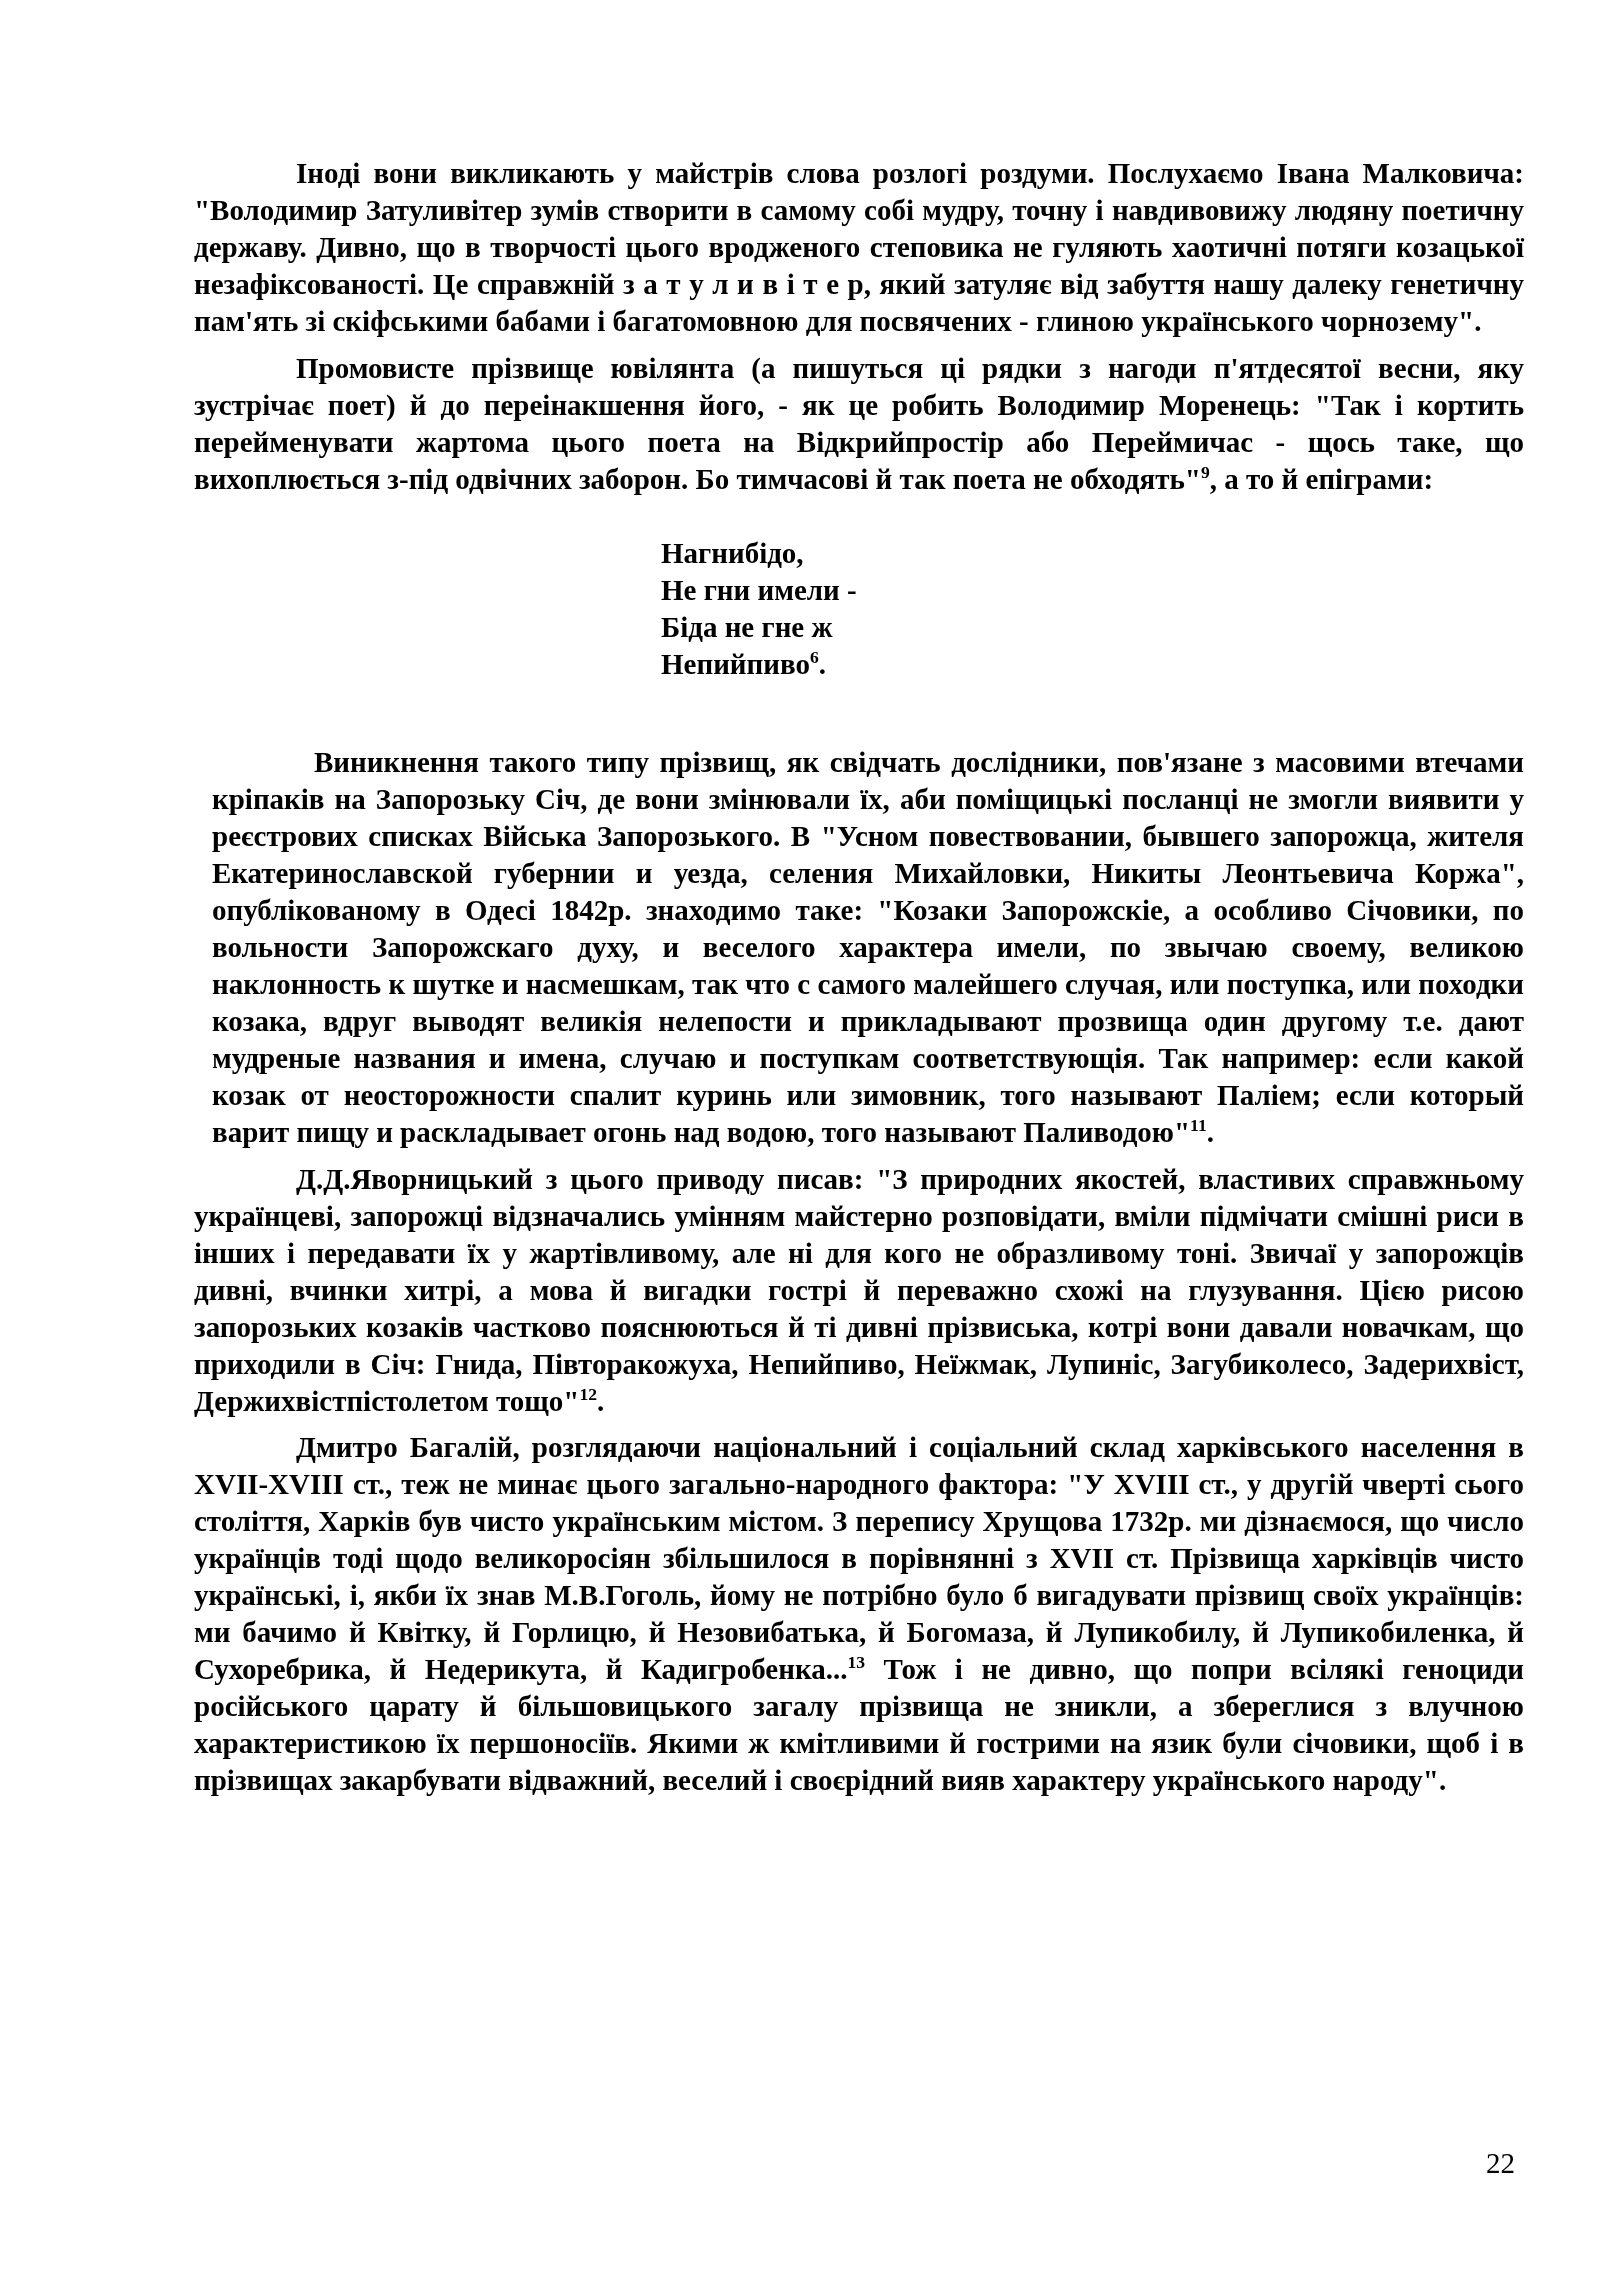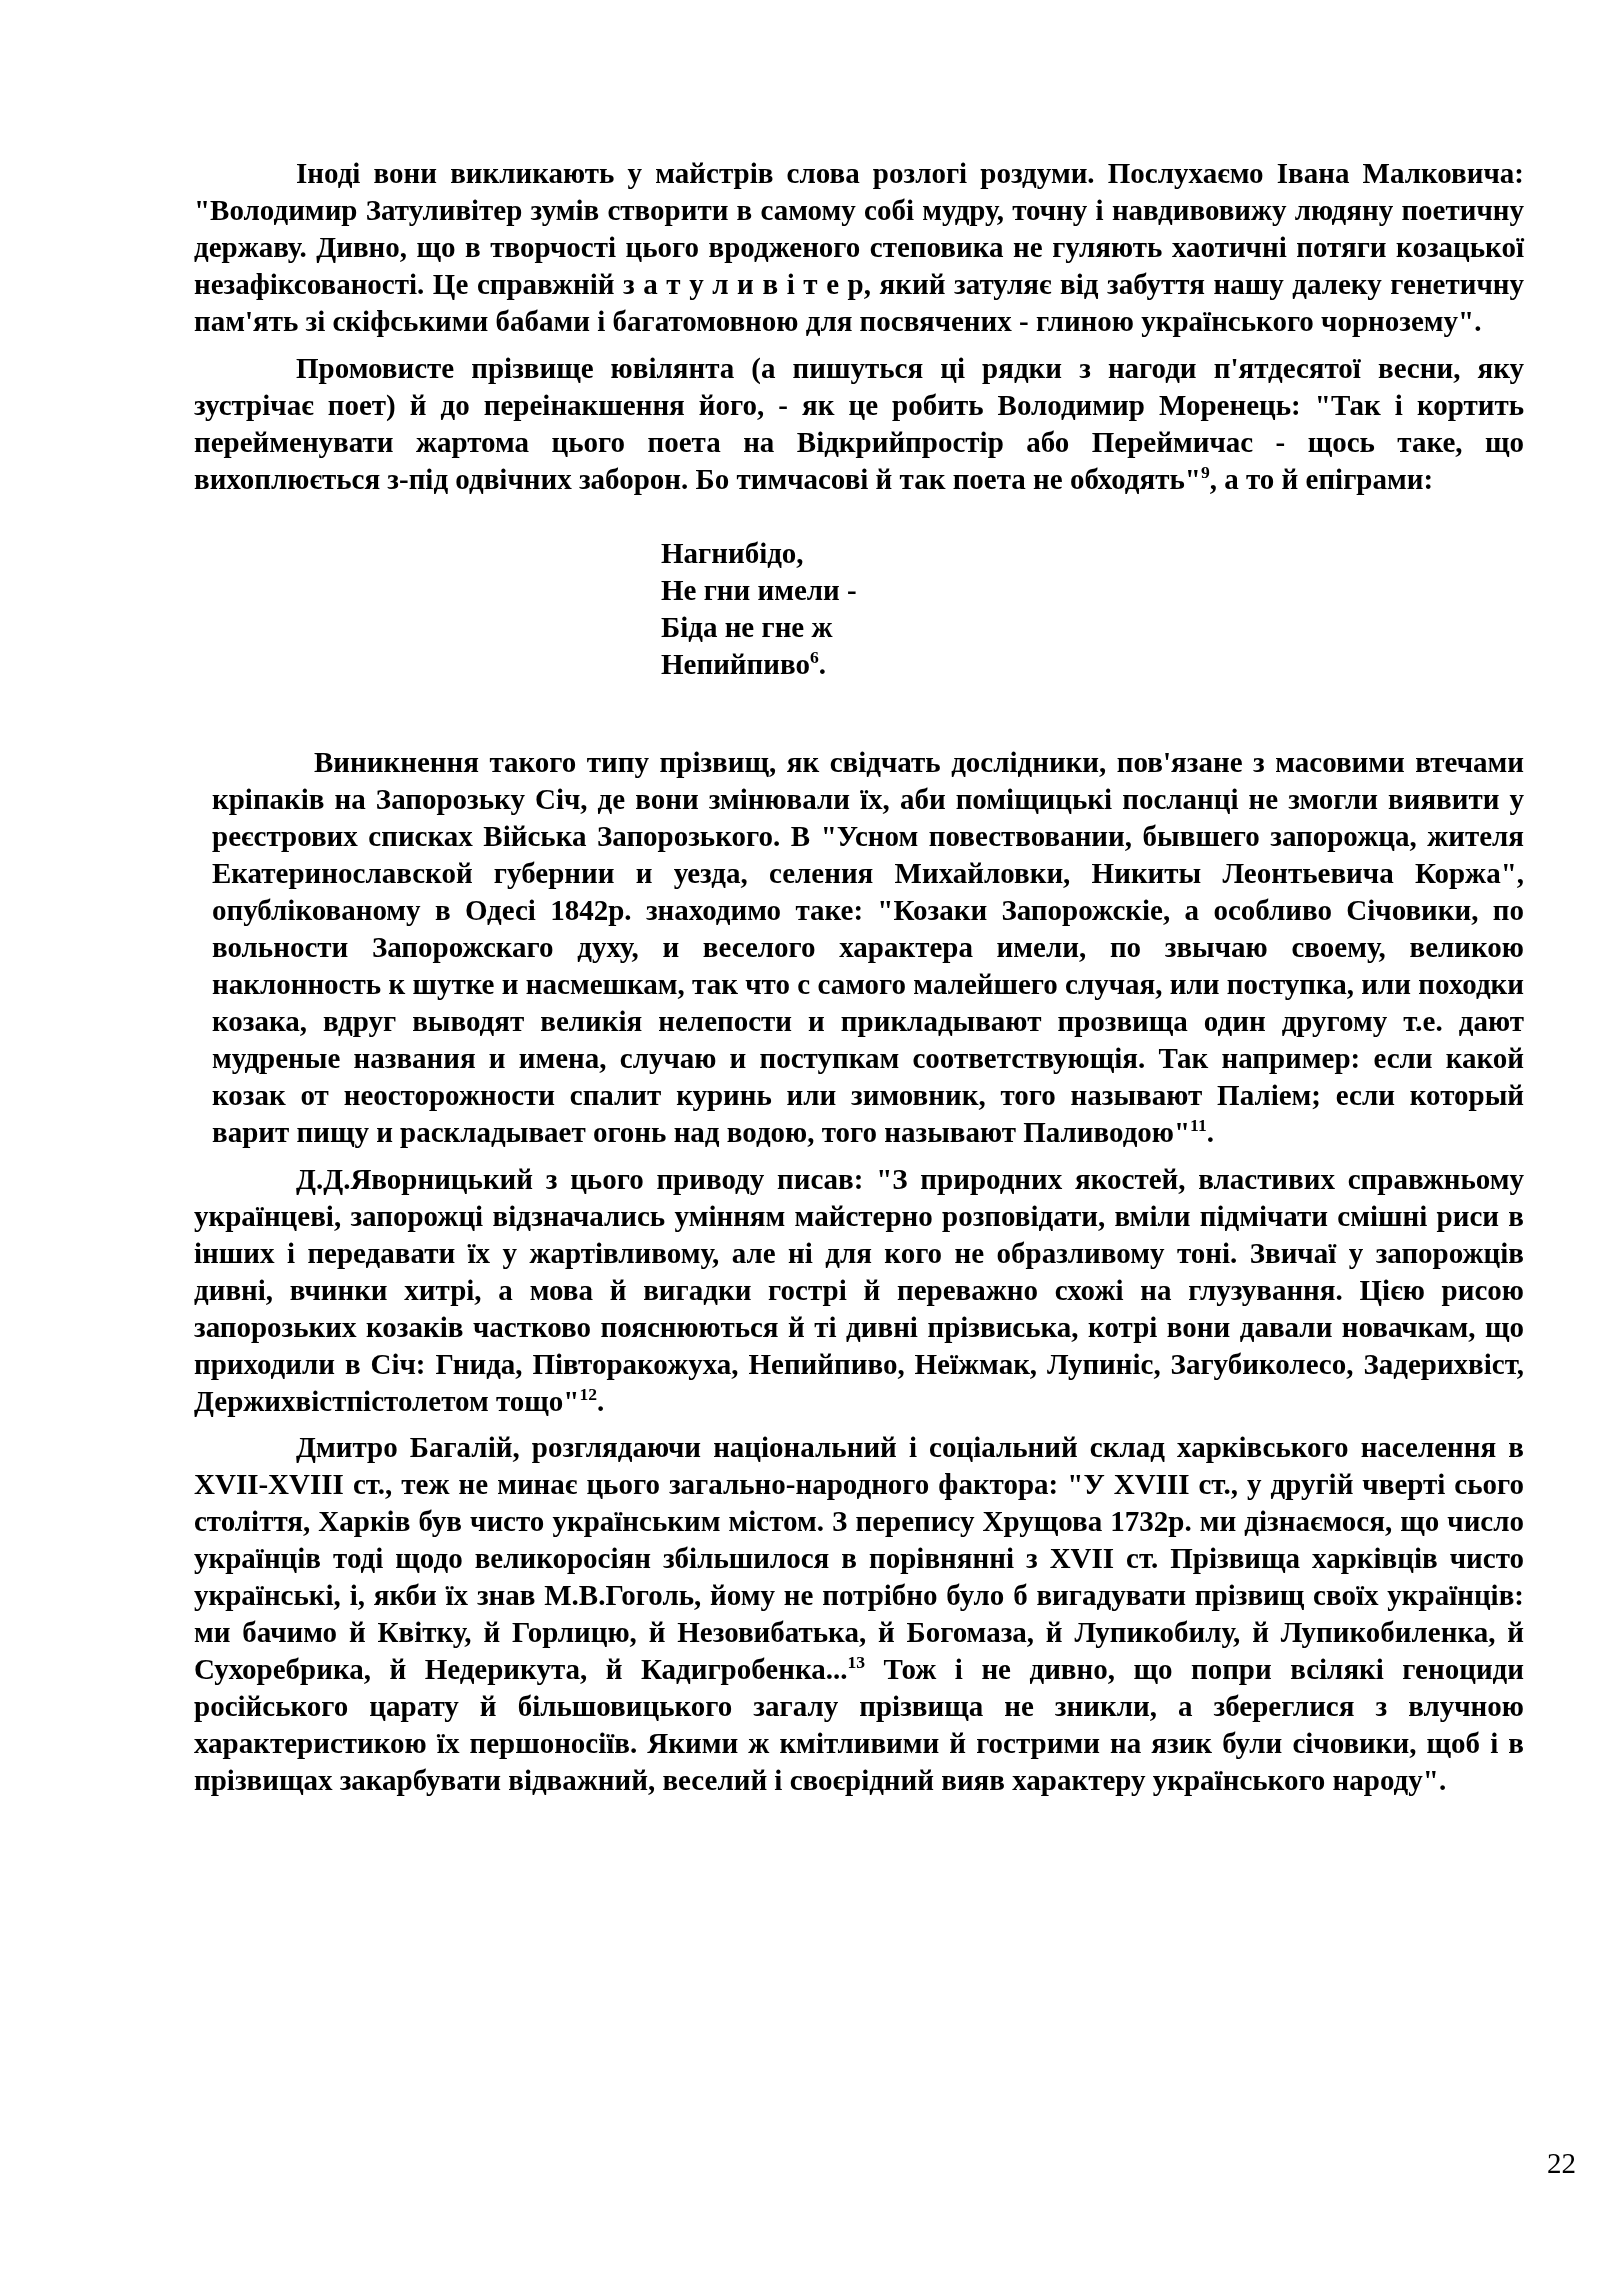--- a/index.html
+++ b/index.html
@@ -31,21 +31,21 @@
     text-indent: 0;
   }
   .poem {
     margin: 37px 0 0 0;
     padding-left: 467px;
   }
   .poem-line { display: block; }
   .after-poem { margin-top: 61px; margin-left: 18px; }
   .page-number {
     position: absolute;
-    left: 1547px;
+    left: 1486px;
     top: 2147px;
     font-family: "Liberation Serif", "DejaVu Serif", serif;
     font-size: 29px;
     color: #000000;
   }
 </style>
 </head>
 <body>
 
 <div class="page">

